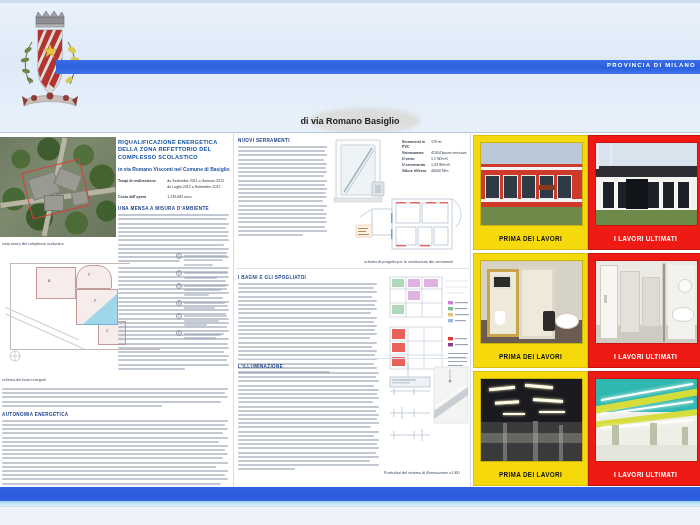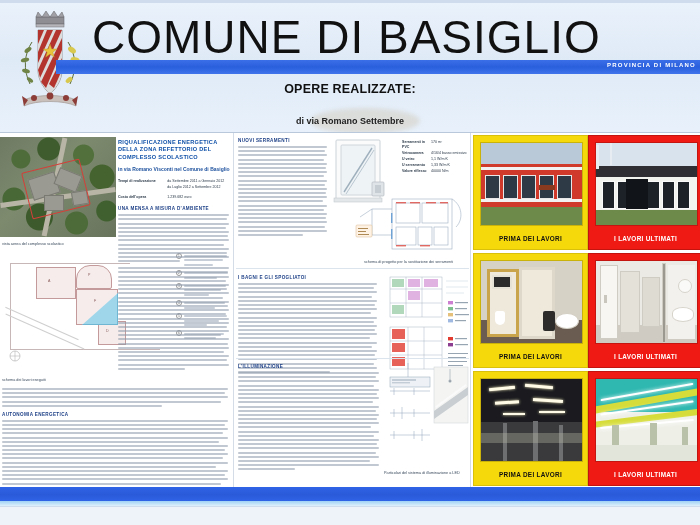--- a/index.html
+++ b/index.html
@@ -202,28 +202,26 @@
           <path d="M10 92 C22 86 50 86 62 92 L62 98 C50 92 22 92 10 98 Z" fill="#c9c0bb" stroke="#9b918c" stroke-width=".6"></path>
           <path d="M8 88 L14 92 L10 98 Z" fill="#8d3d38"></path>
           <path d="M64 88 L58 92 L62 98 Z" fill="#8d3d38"></path>
           <circle cx="20" cy="90" r="3" fill="#8d3d38"></circle>
           <circle cx="52" cy="90" r="3" fill="#8d3d38"></circle>
           <circle cx="36" cy="88" r="3.4" fill="#8d3d38"></circle>
         </g>
       </svg>
     </div>
 
-    <div class="comune-title">COMUNE DI BASIGLIO</div>
 
     <div class="blue-bar"></div>
     <div class="provincia">PROVINCIA DI MILANO</div>
 
     <div class="ghost"></div>
-    <div class="subt1">OPERE REALIZZATE:</div>
-    <div class="subt3">di via Romano Settembre</div>
+    <div class="subt3">di via Romano Basiglio</div>
   </div>
 
   <div class="sheet">
 
     <div class="col colA">
 
       <div class="aerial">
         <div class="g"></div>
         <div class="road" style="left:0;top:58px;width:116px;height:5px;transform:rotate(-8deg);"></div>
         <div class="road" style="left:52px;top:0;width:5px;height:100px;transform:rotate(12deg);"></div>

